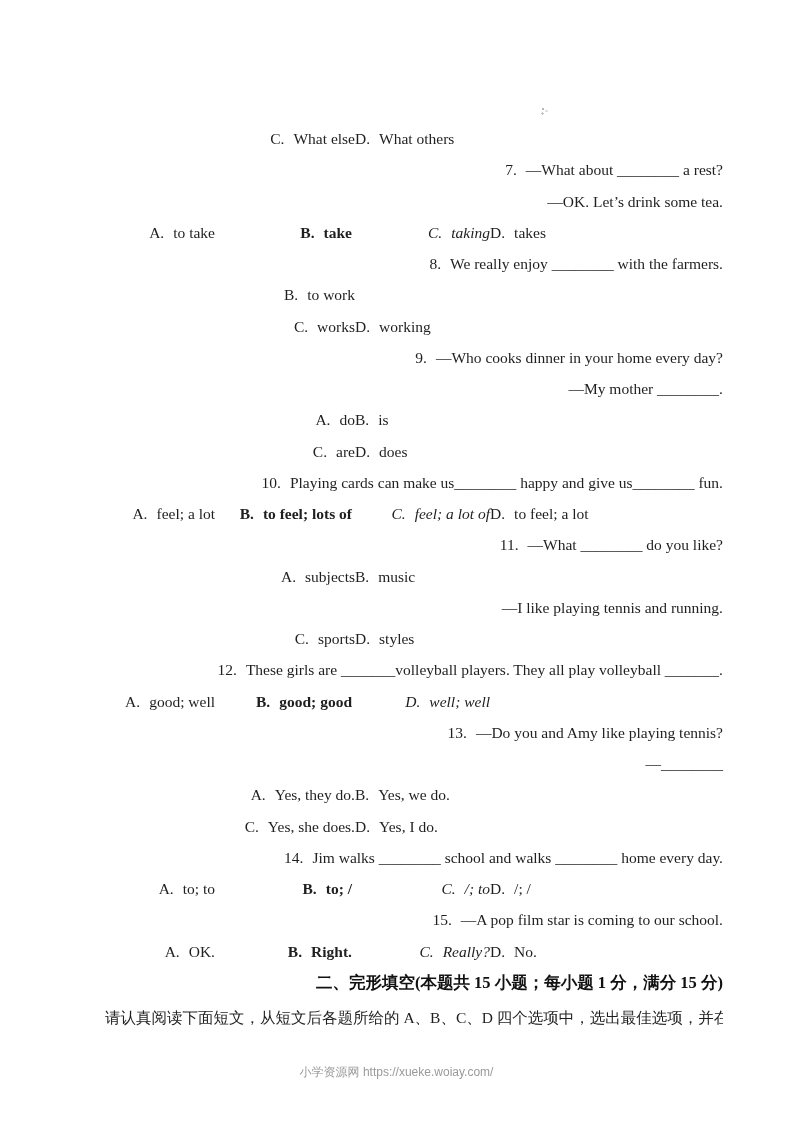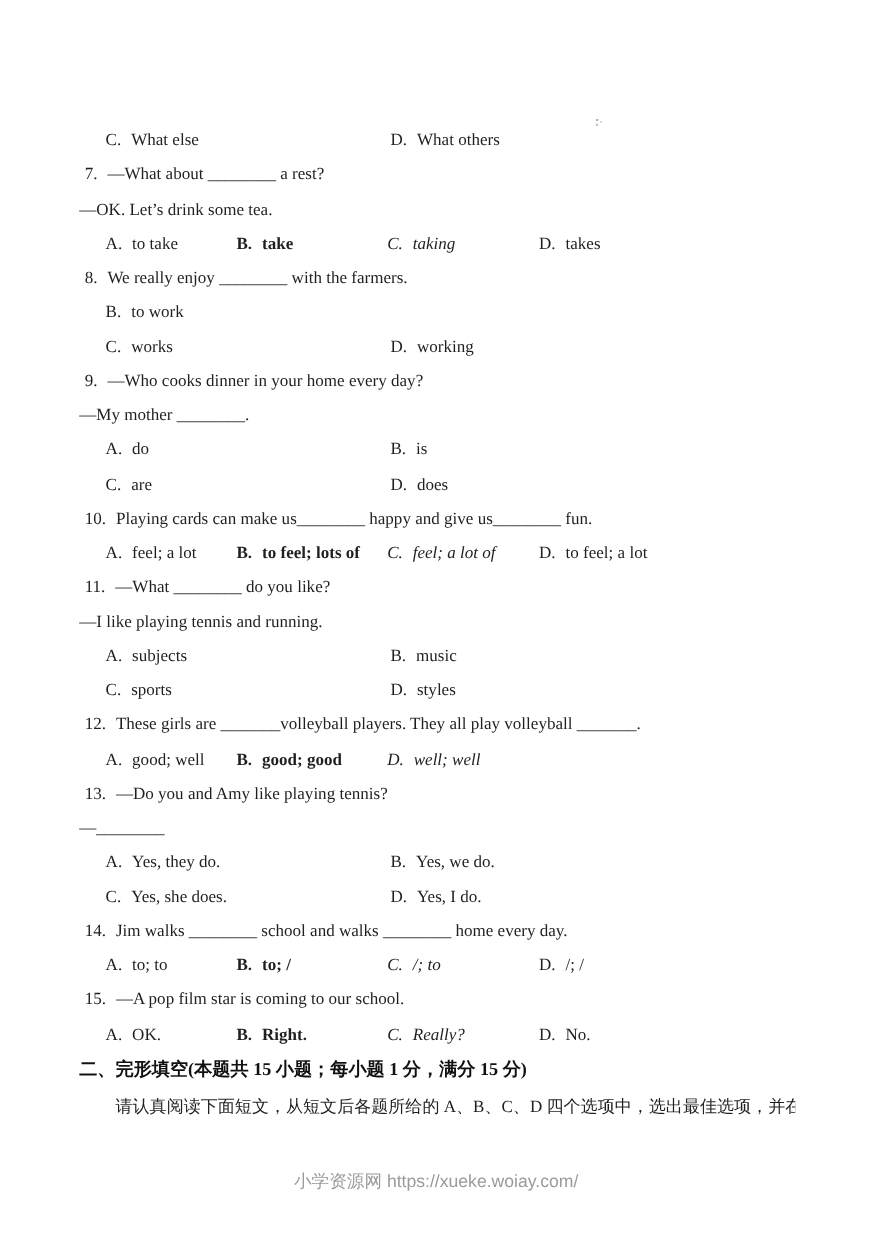--- a/index.html
+++ b/index.html
@@ -8,23 +8,24 @@
     width: 793px;
     height: 1122px;
     background: #ffffff;
     overflow: hidden;
     font-family: "Liberation Serif", "DejaVu Serif", serif;
     font-size: 15.5px;
     color: #1f1f1f;
   }
   .content {
     position: absolute;
-    top: 112px;
+    top: 123px;
     left: 72px;
     right: 70px;
+    text-align: right;
   }
   .line {
     height: 31.25px;
     line-height: 31.25px;
     white-space: nowrap;
   }
   .qline { padding-left: 5px; }
   .qnum { margin-right: 9px; }
   .opt-row { padding-left: 24px; display: flex; }
   .opt { flex: 0 0 auto; }
@@ -43,21 +44,21 @@
     margin-top: 4px;
     overflow: hidden;
   }
   .footer {
     position: absolute;
     top: 1064px;
     left: 0;
     right: 0;
     text-align: center;
     font-family: "Liberation Sans", "DejaVu Sans", sans-serif;
-    font-size: 16px;
+    font-size: 12px;
     color: #9a9a9a;
   }
   .smudge {
     position: absolute;
     left: 541px;
     top: 107px;
     width: 8px;
     height: 10px;
     background:
       radial-gradient(circle at 2px 2px, rgba(120,120,120,.55) 1px, transparent 1.3px),
@@ -128,25 +129,25 @@
         <span class="opt"><span class="letter">B.</span><span>to feel; lots of</span></span>
         <span class="opt"><span class="letter">C.</span><span>feel; a lot of</span></span>
         <span class="opt"><span class="letter">D.</span><span>to feel; a lot</span></span>
       </div>
     </section>
 
     <section>
       <div class="line qline">
         <span class="qnum">11.</span><span>—What ________ do you like?</span>
       </div>
-      <div class="line dline">—I like playing tennis and running.</div>
       <div class="line opt-row row2">
         <span class="opt"><span class="letter">A.</span><span>subjects</span></span>
         <span class="opt"><span class="letter">B.</span><span>music</span></span>
       </div>
+      <div class="line dline">—I like playing tennis and running.</div>
       <div class="line opt-row row2">
         <span class="opt"><span class="letter">C.</span><span>sports</span></span>
         <span class="opt"><span class="letter">D.</span><span>styles</span></span>
       </div>
     </section>
 
     <section>
       <div class="line qline">
         <span class="qnum">12.</span><span>These girls are _______volleyball players. They all play volleyball _______.</span>
       </div>

